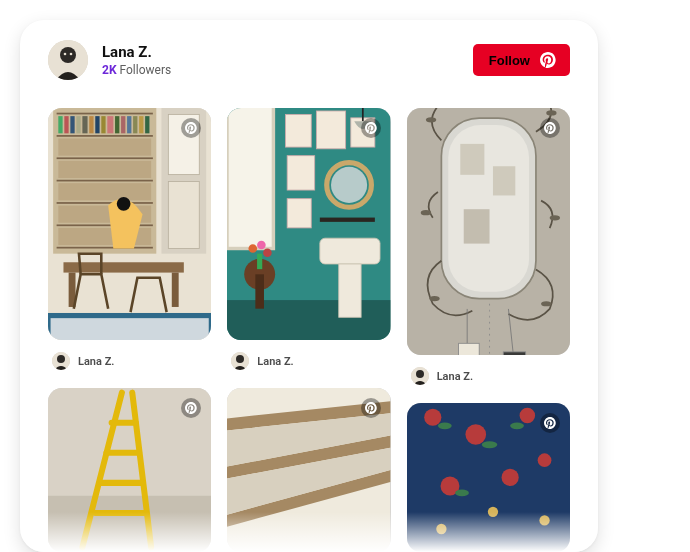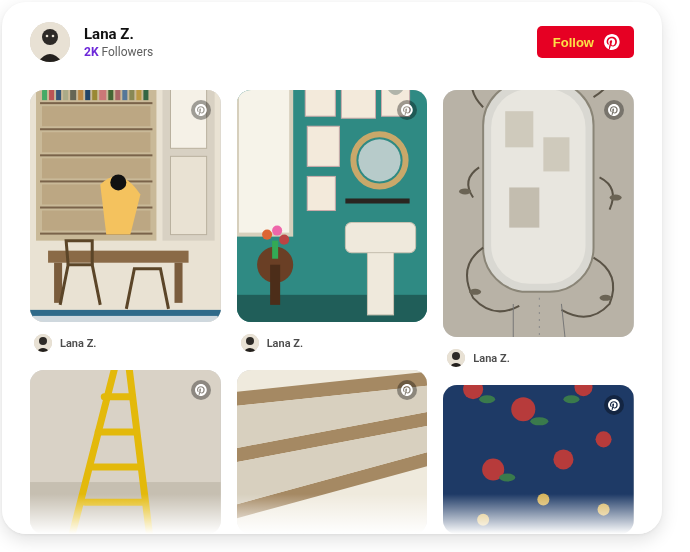--- a/index.html
+++ b/index.html
@@ -1,21 +1,21 @@
 <!DOCTYPE html>
 <html><head>
 <meta charset="utf-8">
 <style>
   * { box-sizing: border-box; margin: 0; padding: 0; }
   html, body { width: 690px; height: 552px; font-family: -apple-system, BlinkMacSystemFont, "Segoe UI", Roboto, Helvetica, Arial, sans-serif; background: #fff; }
   .card {
     position: relative;
-    width: 660px;
+    width: 578px;
     height: 532px;
-    margin: 2px;
+    margin: 20px;
     background: #fff;
     border-radius: 24px;
     box-shadow: 0 6px 18px rgba(0,0,0,0.12), 0 1px 3px rgba(0,0,0,0.05);
     overflow: hidden;
   }
   .header {
     display: flex;
     align-items: center;
     padding: 20px 28px 0 28px;
     gap: 14px;
@@ -26,21 +26,21 @@
     flex: 0 0 auto;
   }
   .avatar-lg svg { width: 100%; height: 100%; display: block; }
   .user-block { display: flex; flex-direction: column; gap: 2px; }
   .user-name { font-weight: 700; font-size: 15px; color: #111; }
   .followers { font-size: 12px; color: #5f5f5f; }
   .followers .count { font-weight: 700; color: #6d28d9; }
   .follow-btn {
     margin-left: auto;
     background: #e60023;
-    color: #fde047;
+    color: #000000;
     border: none;
     border-radius: 5px;
     padding: 8px 14px 8px 16px;
     font-size: 13px;
     font-weight: 700;
     display: inline-flex;
     align-items: center;
     gap: 10px;
     cursor: pointer;
   }

